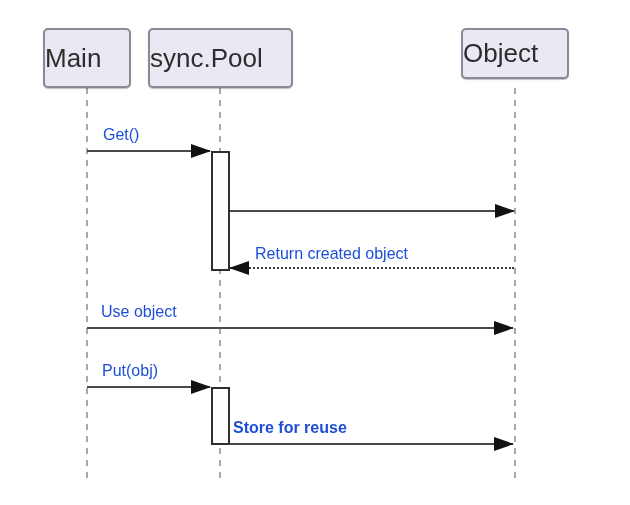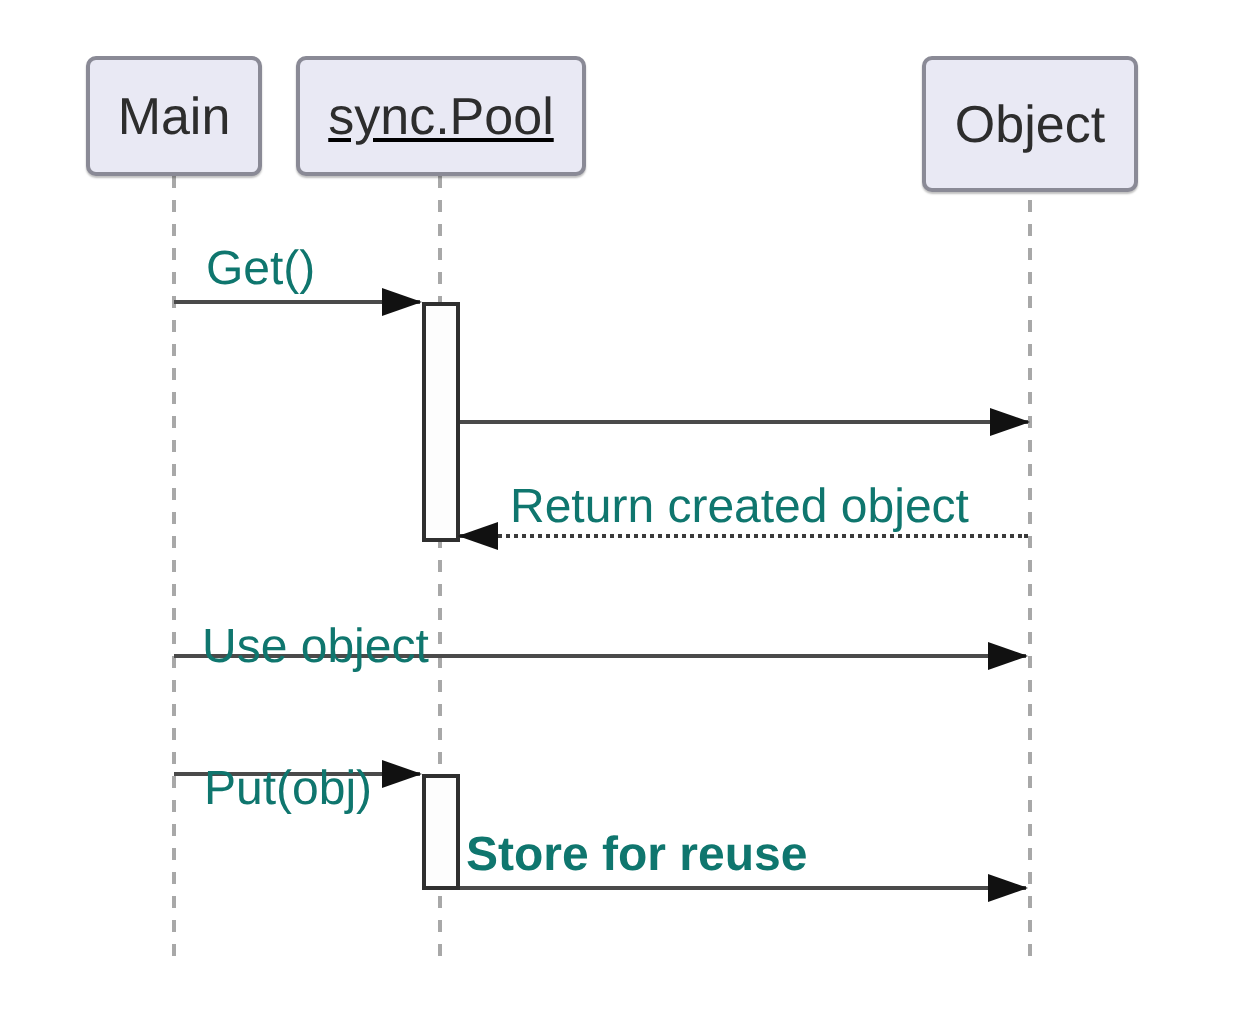--- a/index.html
+++ b/index.html
@@ -17,21 +17,20 @@
   }
   .actor-box {
     position: absolute;
     box-sizing: border-box;
     background: #e9e9f4;
     border: 2px solid #8a8a96;
     border-radius: 5px;
     box-shadow: 0 1px 1px rgba(0,0,0,0.25);
     display: flex;
     align-items: center;
-    justify-content: center;
   }
   .actor-label {
     font-size: 26px;
     color: #2d2d2d;
     white-space: nowrap;
   }
   .lifeline {
     position: absolute;
     width: 2px;
     background-image: repeating-linear-gradient(
@@ -67,55 +66,55 @@
   .arrow-left {
     position: absolute;
     width: 0; height: 0;
     border-top: 7px solid transparent;
     border-bottom: 7px solid transparent;
     border-right: 20px solid #111111;
     z-index: 4;
   }
   .msg-label {
     position: absolute;
-    font-size: 24px;
+    font-size: 16px;
     line-height: 28px;
-    color: #0f766e;
+    color: #1d4ed8;
     white-space: nowrap;
     z-index: 5;
   }
 </style>
 </head>
 <body>
 
 <div id="canvas" style="width: 630px; height: 505px;">
     <div class="lifeline" style="left: 86px; top: 88px; height: 393px;"></div>
     <div class="lifeline" style="left: 219px; top: 88px; height: 393px;"></div>
     <div class="lifeline" style="left: 514px; top: 88px; height: 393px;"></div>
     <div class="actor-box" style="left: 43px; top: 28px; width: 88px; height: 60px;">
       <span class="actor-label">Main</span>
     </div>
-    <div class="actor-box" style="left: 148px; top: 28px; width: 145px; height: 60px; text-decoration: underline;">
+    <div class="actor-box" style="left: 148px; top: 28px; width: 145px; height: 60px;">
       <span class="actor-label">sync.Pool</span>
     </div>
-    <div class="actor-box" style="left: 461px; top: 28px; width: 108px; height: 68px;">
+    <div class="actor-box" style="left: 461px; top: 28px; width: 108px; height: 51px;">
       <span class="actor-label">Object</span>
     </div>
     <div class="activation" style="left: 211px; top: 151px; width: 19px; height: 120px;"></div>
     <div class="activation" style="left: 211px; top: 387px; width: 19px; height: 58px;"></div>
     <div class="msg-line-solid" style="left: 87px; top: 150px; width: 123px;"></div>
     <div class="arrow-right" style="left: 191px; top: 144px;"></div>
     <div class="msg-label" style="left: 103px; top: 121px;">Get()</div>
     <div class="msg-line-solid" style="left: 230px; top: 210px; width: 284px;"></div>
     <div class="arrow-right" style="left: 495px; top: 204px;"></div>
     <div class="msg-line-dotted" style="left: 230px; top: 267px; width: 284px;"></div>
     <div class="arrow-left" style="left: 229px; top: 261px;"></div>
     <div class="msg-label" style="left: 255px; top: 240px; text-align: right;">Return created object</div>
     <div class="msg-line-solid" style="left: 87px; top: 327px; width: 426px;"></div>
     <div class="arrow-right" style="left: 494px; top: 321px;"></div>
-    <div class="msg-label" style="left: 101px; top: 298px; margin-top: 12px;">Use object</div>
+    <div class="msg-label" style="left: 101px; top: 298px;">Use object</div>
     <div class="msg-line-solid" style="left: 87px; top: 386px; width: 123px;"></div>
     <div class="arrow-right" style="left: 191px; top: 380px;"></div>
-    <div class="msg-label" style="left: 102px; top: 357px; margin-top: 24px;">Put(obj)</div>
+    <div class="msg-label" style="left: 102px; top: 357px;">Put(obj)</div>
     <div class="msg-line-solid" style="left: 230px; top: 443px; width: 283px;"></div>
     <div class="arrow-right" style="left: 494px; top: 437px;"></div>
     <div class="msg-label" style="left: 233px; top: 414px; font-weight: bold;">Store for reuse</div>
   </div>
 
 </body></html>

